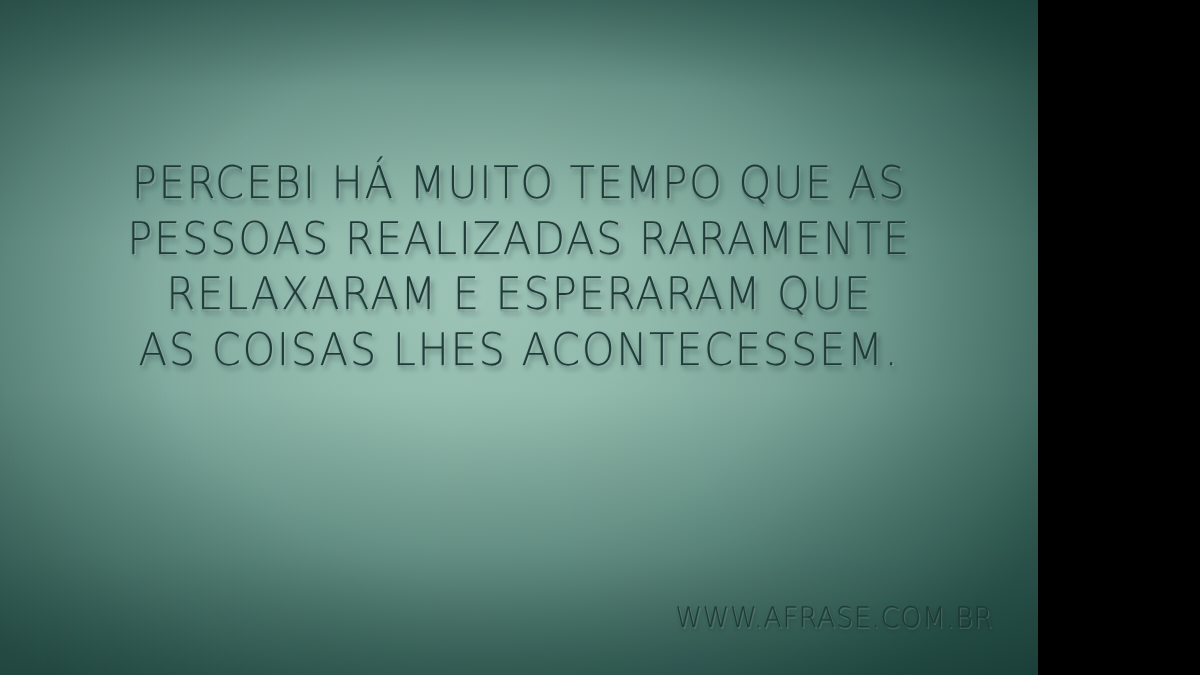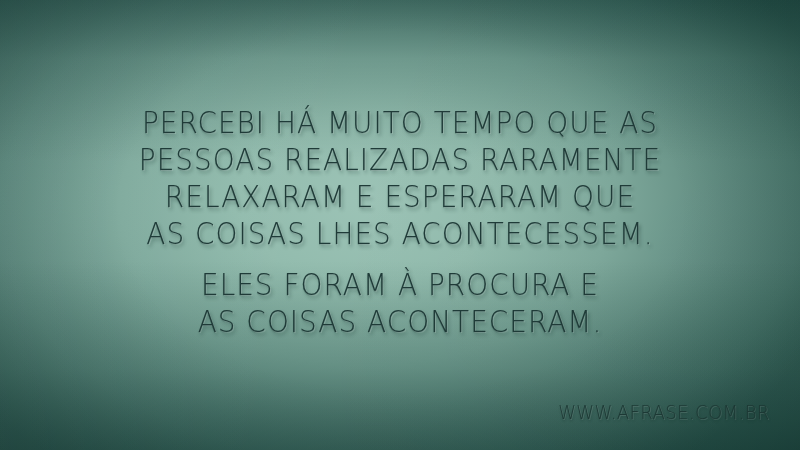--- a/index.html
+++ b/index.html
@@ -3,21 +3,21 @@
 <meta charset="utf-8">
 <style>
   html, body {
     margin: 0;
     padding: 0;
     background: #000;
   }
 
   #card {
     position: relative;
-    width: 800px;
+    width: 692px;
     height: 450px;
     overflow: hidden;
     font-family: "DejaVu Sans", sans-serif;
   }
 
   
   .bg-base {
     position: absolute;
     inset: 0;
     background: #5c8379;
@@ -125,22 +125,18 @@
 
   <div class="quote">
 
     <div>
       <span class="line">PERCEBI HÁ MUITO TEMPO QUE AS</span>
       <span class="line">PESSOAS REALIZADAS RARAMENTE</span>
       <span class="line">RELAXARAM E ESPERARAM QUE</span>
       <span class="line">AS COISAS LHES ACONTECESSEM.</span>
     </div>
 
-    <div class="para-gap">
-      <span class="line">ELES FORAM À PROCURA E</span>
-      <span class="line">AS COISAS ACONTECERAM.</span>
-    </div>
 
   </div>
 
   <div class="watermark">WWW.AFRASE.COM.BR</div>
 
 </div>
 
 </body></html>

